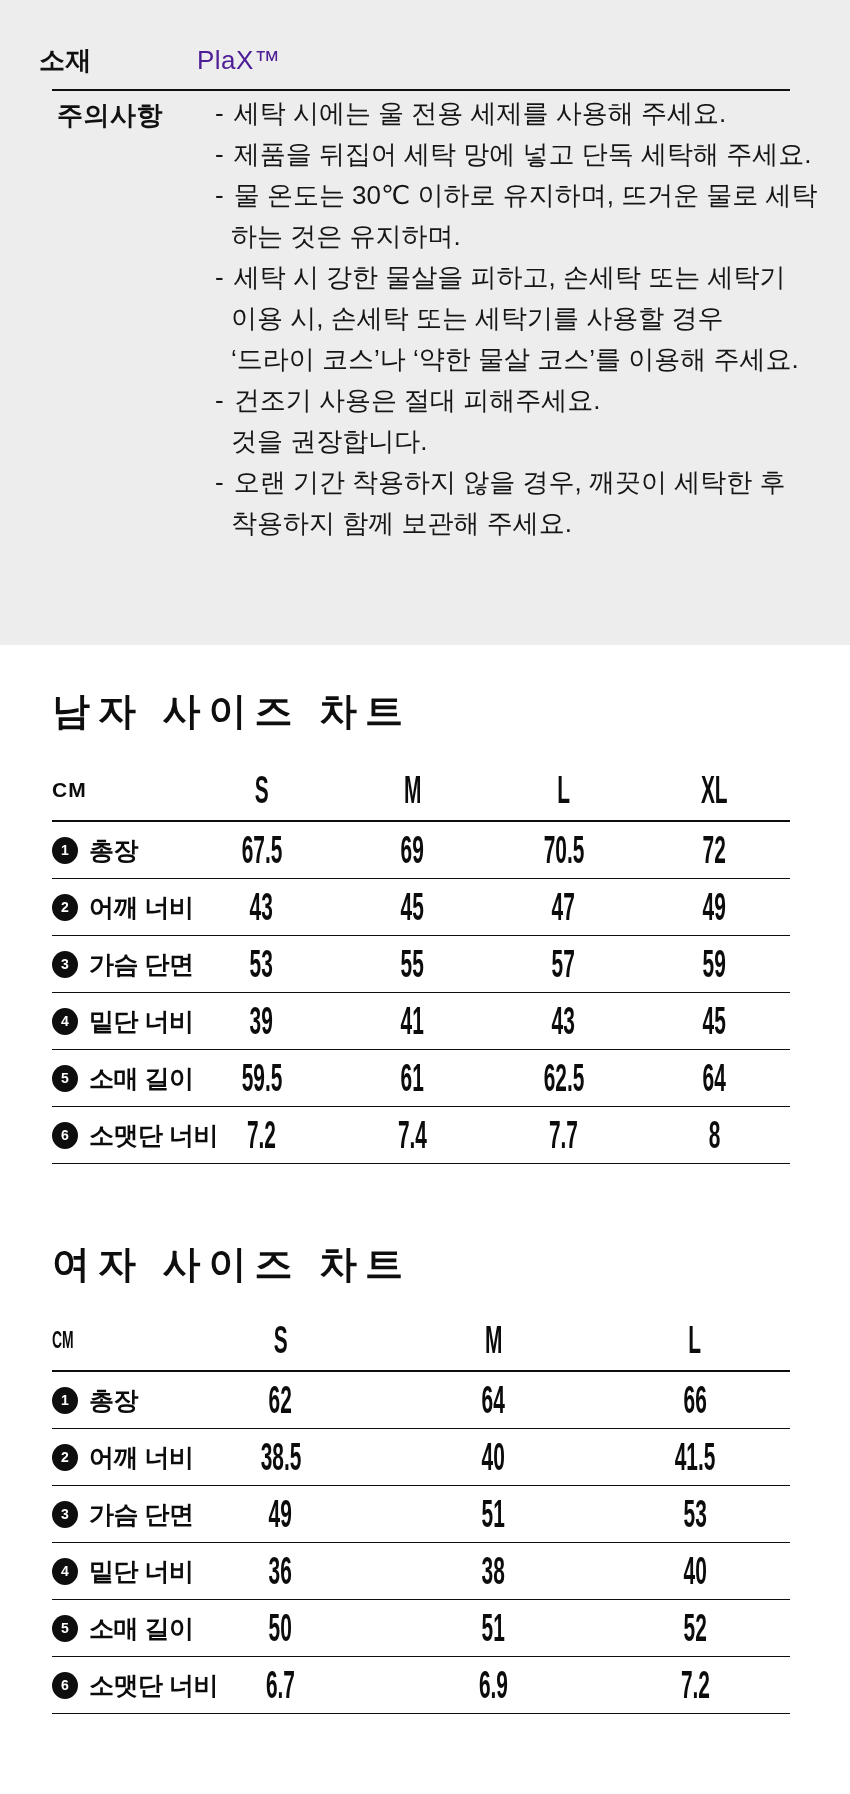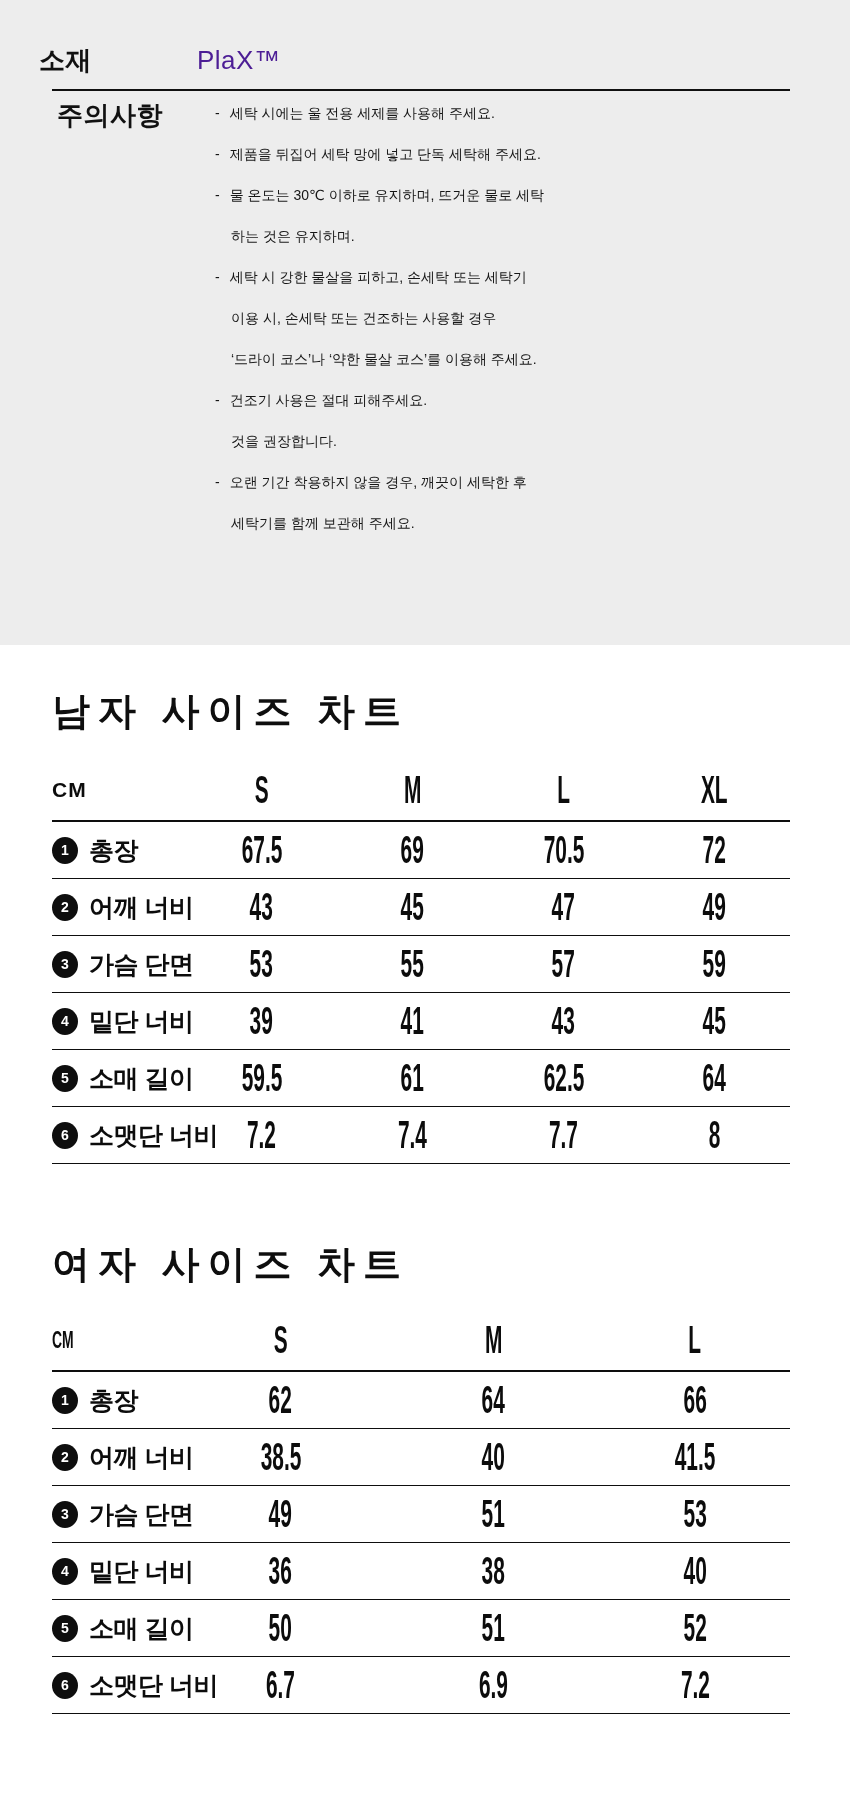--- a/index.html
+++ b/index.html
@@ -9,27 +9,27 @@
     color:#141414;overflow:hidden;
   }
   
   .spec{background:#ededed;height:645px;box-sizing:border-box;padding-top:31px;}
   .material-row{display:flex;align-items:center;height:58px;padding-left:39px;}
   .spec-label{flex:0 0 158px;font-size:26px;font-weight:700;letter-spacing:.5px;color:#111;}
   .material-value{font-size:26px;font-weight:400;letter-spacing:.5px;color:#4c1d95;}
   .divider{border-top:2px solid #101010;margin:0 60px 0 52px;height:0;}
   .care-row{display:flex;padding-left:57px;padding-top:2px;}
   .care-row .spec-label{padding-top:5px;}
-  .care-list{font-size:14px;line-height:41px;font-weight:400;color:#161616;}
+  .care-list{font-size:26px;line-height:41px;font-weight:400;color:#161616;}
   .care-line{white-space:nowrap;}
   .care-line.first::before{content:"-";margin-right:10px;}
   .care-line.cont{padding-left:16px;}
   
   .chart-title{font-size:38px;line-height:40px;font-weight:700;letter-spacing:8px;
-    margin:46px 0 0 52px;color:#0e0e0e;white-space:nowrap;font-family:Liberation Serif, serif;}
+    margin:46px 0 0 52px;color:#0e0e0e;white-space:nowrap;}
   .chart-title.women-t{margin-top:80px;}
   .sizetable{display:grid;width:738px;margin:29px 0 0 52px;}
   .sizetable.women{grid-template-columns:122px 213px 213px 190px;margin-top:26px;}
   .sizetable.men{grid-template-columns:134px repeat(4,151px);}
   .trow{display:contents;}
   .th,.td{display:flex;align-items:center;box-sizing:border-box;}
   .th{height:62px;border-bottom:2.5px solid #0e0e0e;}
   .td{height:57px;border-bottom:1.5px solid #0e0e0e;}
   .th.col,.td.val{justify-content:center;}
   .cond{display:inline-block;font-weight:700;font-size:38px;line-height:1;
@@ -54,26 +54,26 @@
     </div>
     <div class="divider"></div>
     <div class="care-row">
       <div class="spec-label">주의사항</div>
       <div class="care-list">
           <div class="care-line first">세탁 시에는 울 전용 세제를 사용해 주세요.</div>
           <div class="care-line first">제품을 뒤집어 세탁 망에 넣고 단독 세탁해 주세요.</div>
           <div class="care-line first">물 온도는 30℃ 이하로 유지하며, 뜨거운 물로 세탁</div>
           <div class="care-line cont">하는 것은 유지하며.</div>
           <div class="care-line first">세탁 시 강한 물살을 피하고, 손세탁 또는 세탁기</div>
-          <div class="care-line cont">이용 시, 손세탁 또는 건조하는 사용할 경우</div>
+          <div class="care-line cont">이용 시, 손세탁 또는 세탁기를 사용할 경우</div>
           <div class="care-line cont">‘드라이 코스’나 ‘약한 물살 코스’를 이용해 주세요.</div>
           <div class="care-line first">건조기 사용은 절대 피해주세요.</div>
           <div class="care-line cont">것을 권장합니다.</div>
           <div class="care-line first">오랜 기간 착용하지 않을 경우, 깨끗이 세탁한 후</div>
-          <div class="care-line cont">세탁기를 함께 보관해 주세요.</div>
+          <div class="care-line cont">착용하지 함께 보관해 주세요.</div>
         </div>
     </div>
   </section>
 
   <main class="charts">
     <h2 class="chart-title">남자 사이즈 차트</h2>
     <div class="sizetable men">
         <div class="trow head"><div class="th unit">
             <span class="unit-label">CM</span>
           </div><div class="th col">

